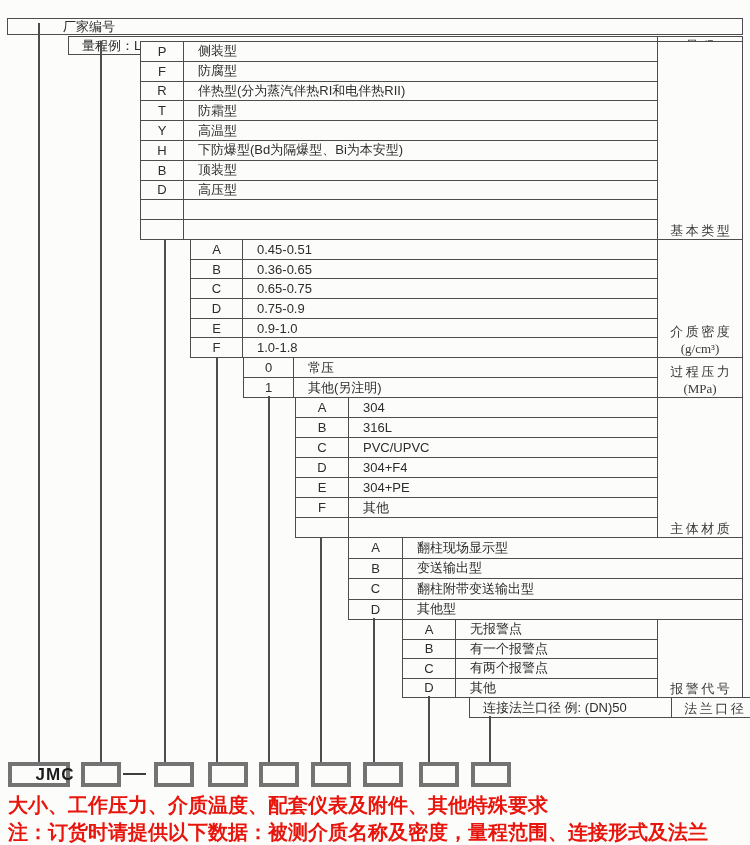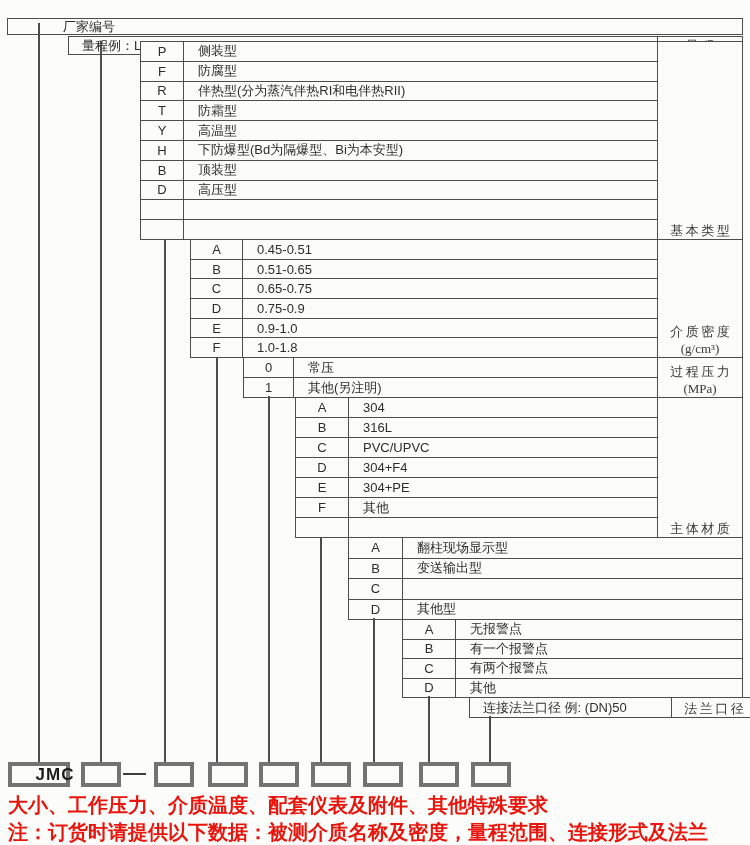--- a/index.html
+++ b/index.html
@@ -131,21 +131,21 @@
 </div>
 
 <div class="tbl t-density" style="left:190px;top:239px;width:553px;height:119px;">
   <div class="rows">
     <div class="row">
         <div class="code">A</div>
         <div class="desc">0.45-0.51</div>
       </div>
     <div class="row">
         <div class="code">B</div>
-        <div class="desc">0.51-0.65</div>
+        <div class="desc">0.36-0.65</div>
       </div>
     <div class="row">
         <div class="code">C</div>
         <div class="desc">0.65-0.75</div>
       </div>
     <div class="row">
         <div class="code">D</div>
         <div class="desc">0.75-0.9</div>
       </div>
     <div class="row">
@@ -221,20 +221,21 @@
     <div class="row">
         <div class="code">A</div>
         <div class="desc">翻柱现场显示型</div>
       </div>
     <div class="row">
         <div class="code">B</div>
         <div class="desc">变送输出型</div>
       </div>
     <div class="row">
         <div class="code">C</div>
+        <div class="desc">翻柱附带变送输出型</div>
       </div>
     <div class="row">
         <div class="code">D</div>
         <div class="desc">其他型</div>
       </div>
   </div>
 </div>
 
 <div class="tbl t-alarm" style="left:402px;top:619px;width:341px;height:79px;">
   <div class="rows">
@@ -248,20 +249,23 @@
       </div>
     <div class="row">
         <div class="code">C</div>
         <div class="desc">有两个报警点</div>
       </div>
     <div class="row">
         <div class="code">D</div>
         <div class="desc">其他</div>
       </div>
   </div>
+  <div class="lbl">
+      <span class="cjk">报警代号</span>
+    </div>
 </div>
 
 <div class="tbl single" style="left:469px;top:697px;width:288px;height:21px;">
   <div class="rows">
     <div class="row">
       <div class="desc pad-l-13">连接法兰口径 例: (DN)50</div>
     </div>
   </div>
   <div class="lbl">
       <span class="cjk">法兰口径</span>

